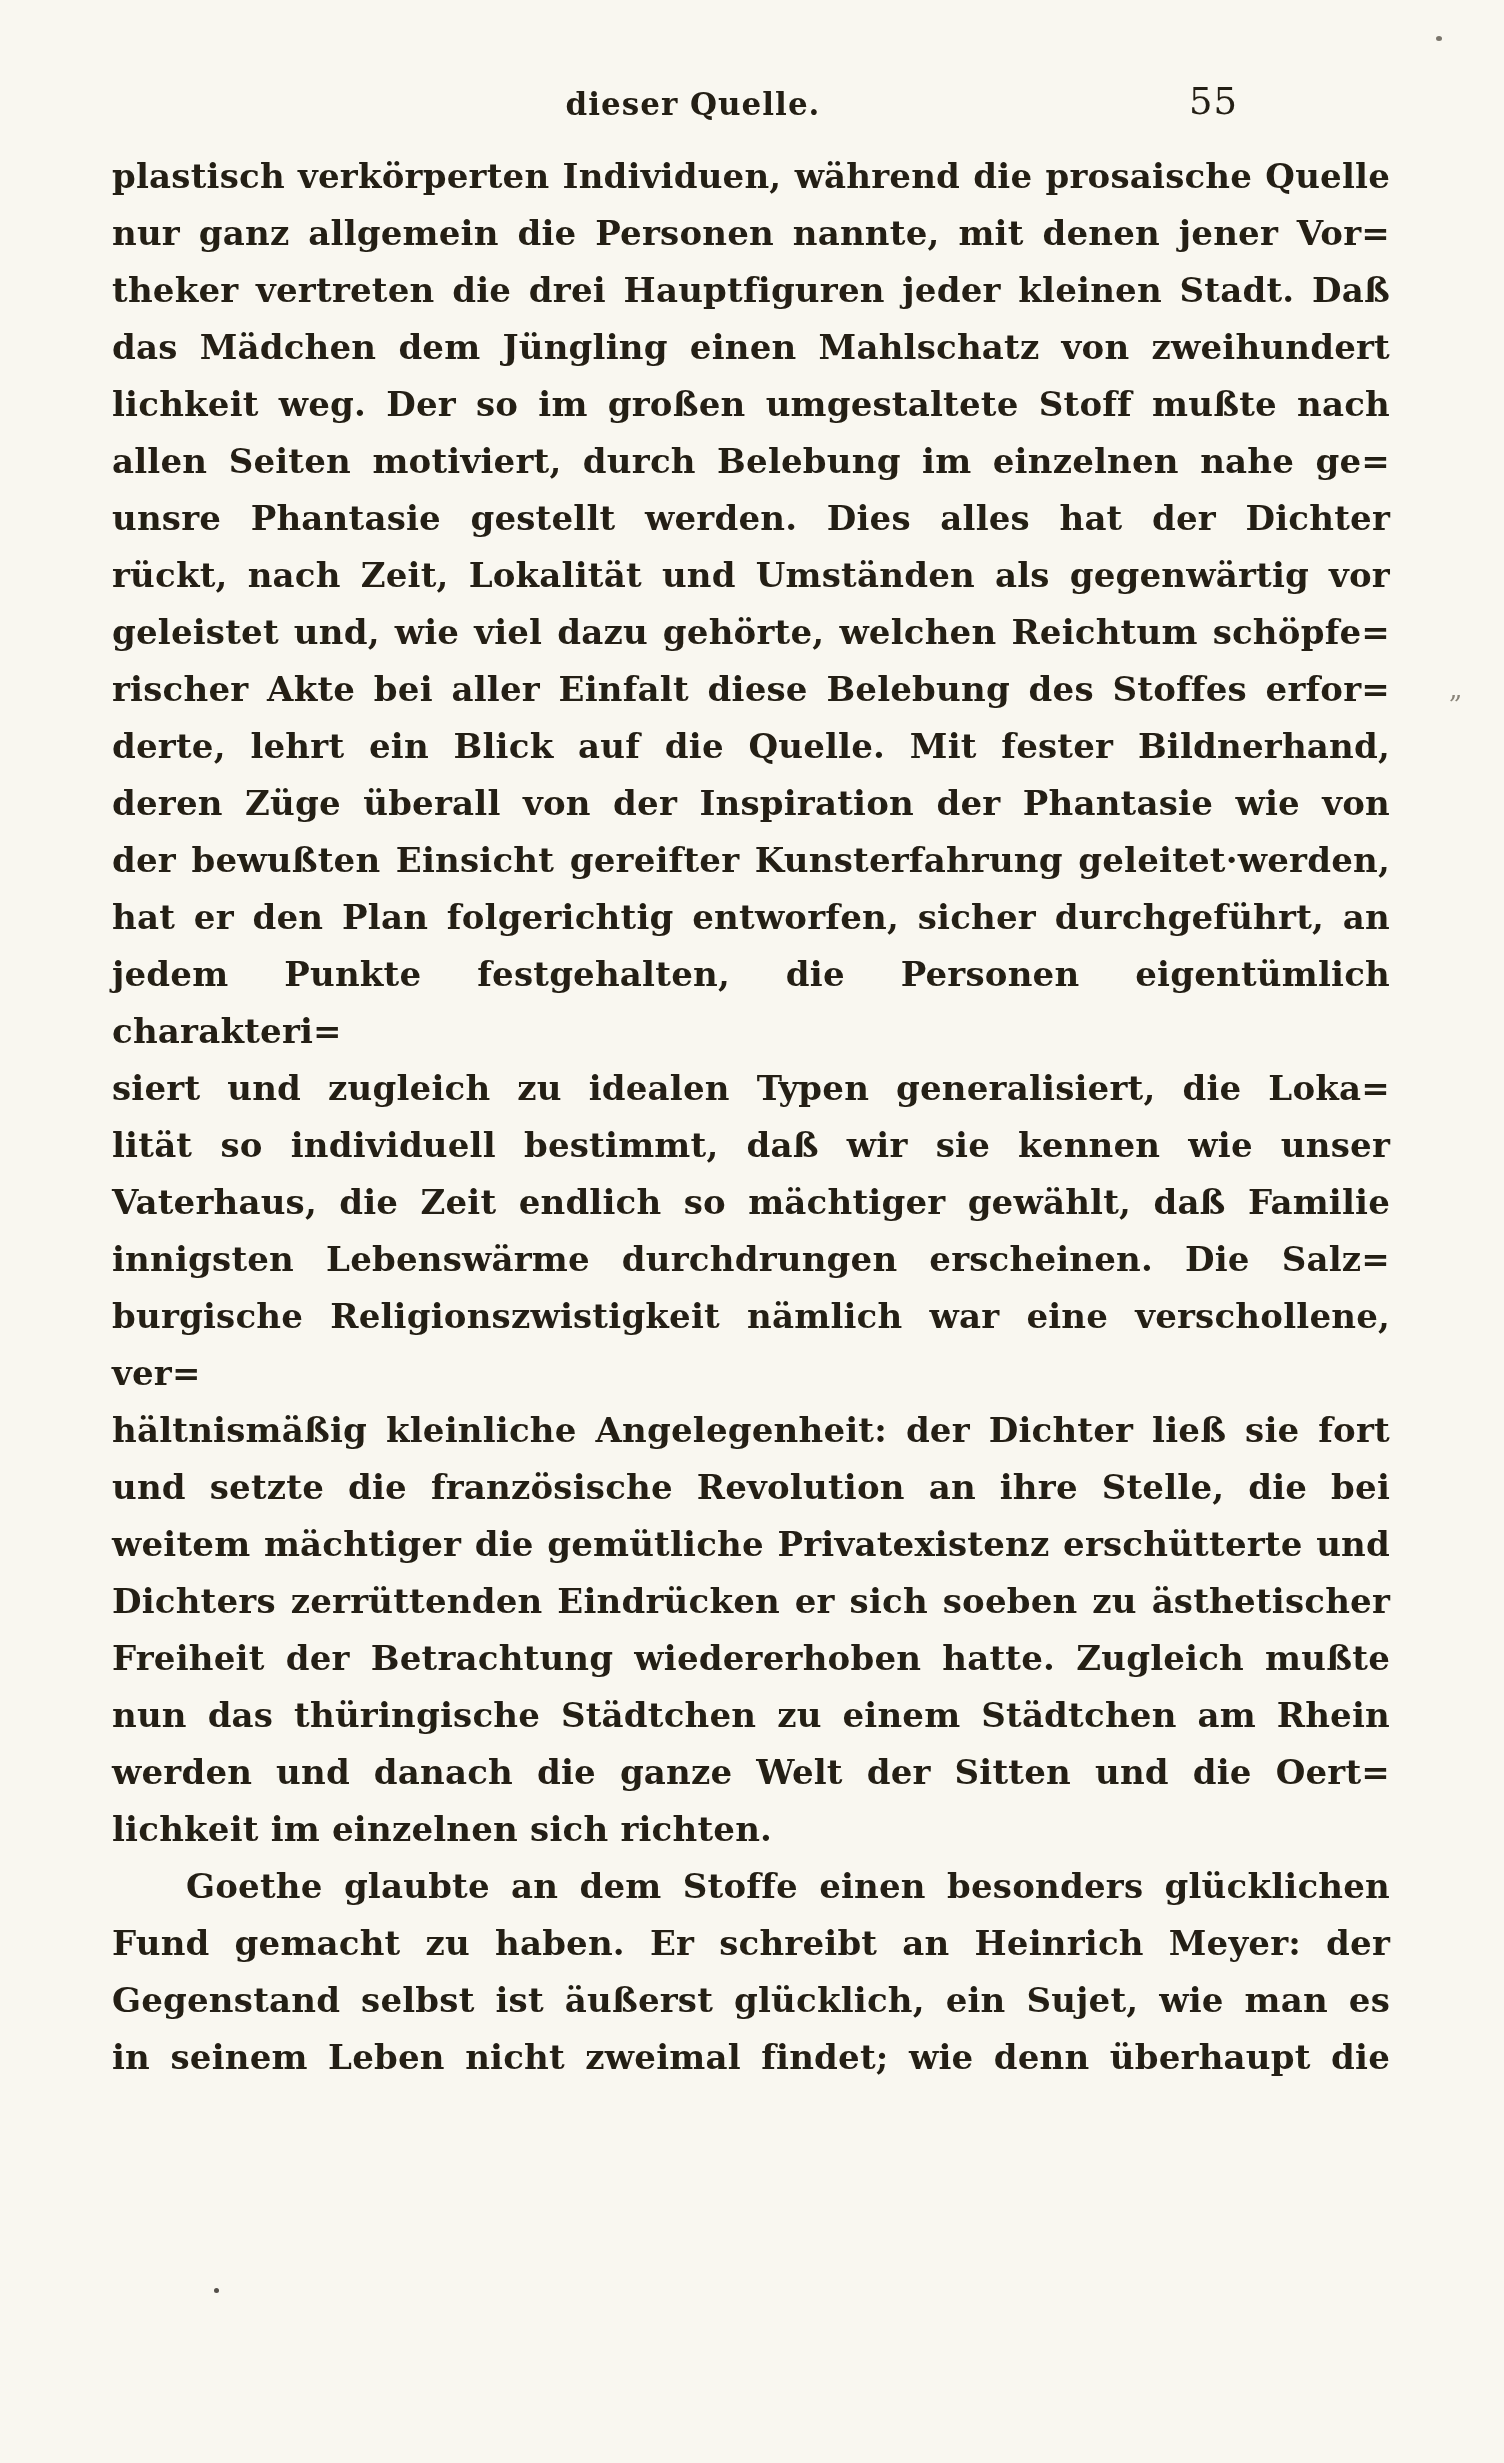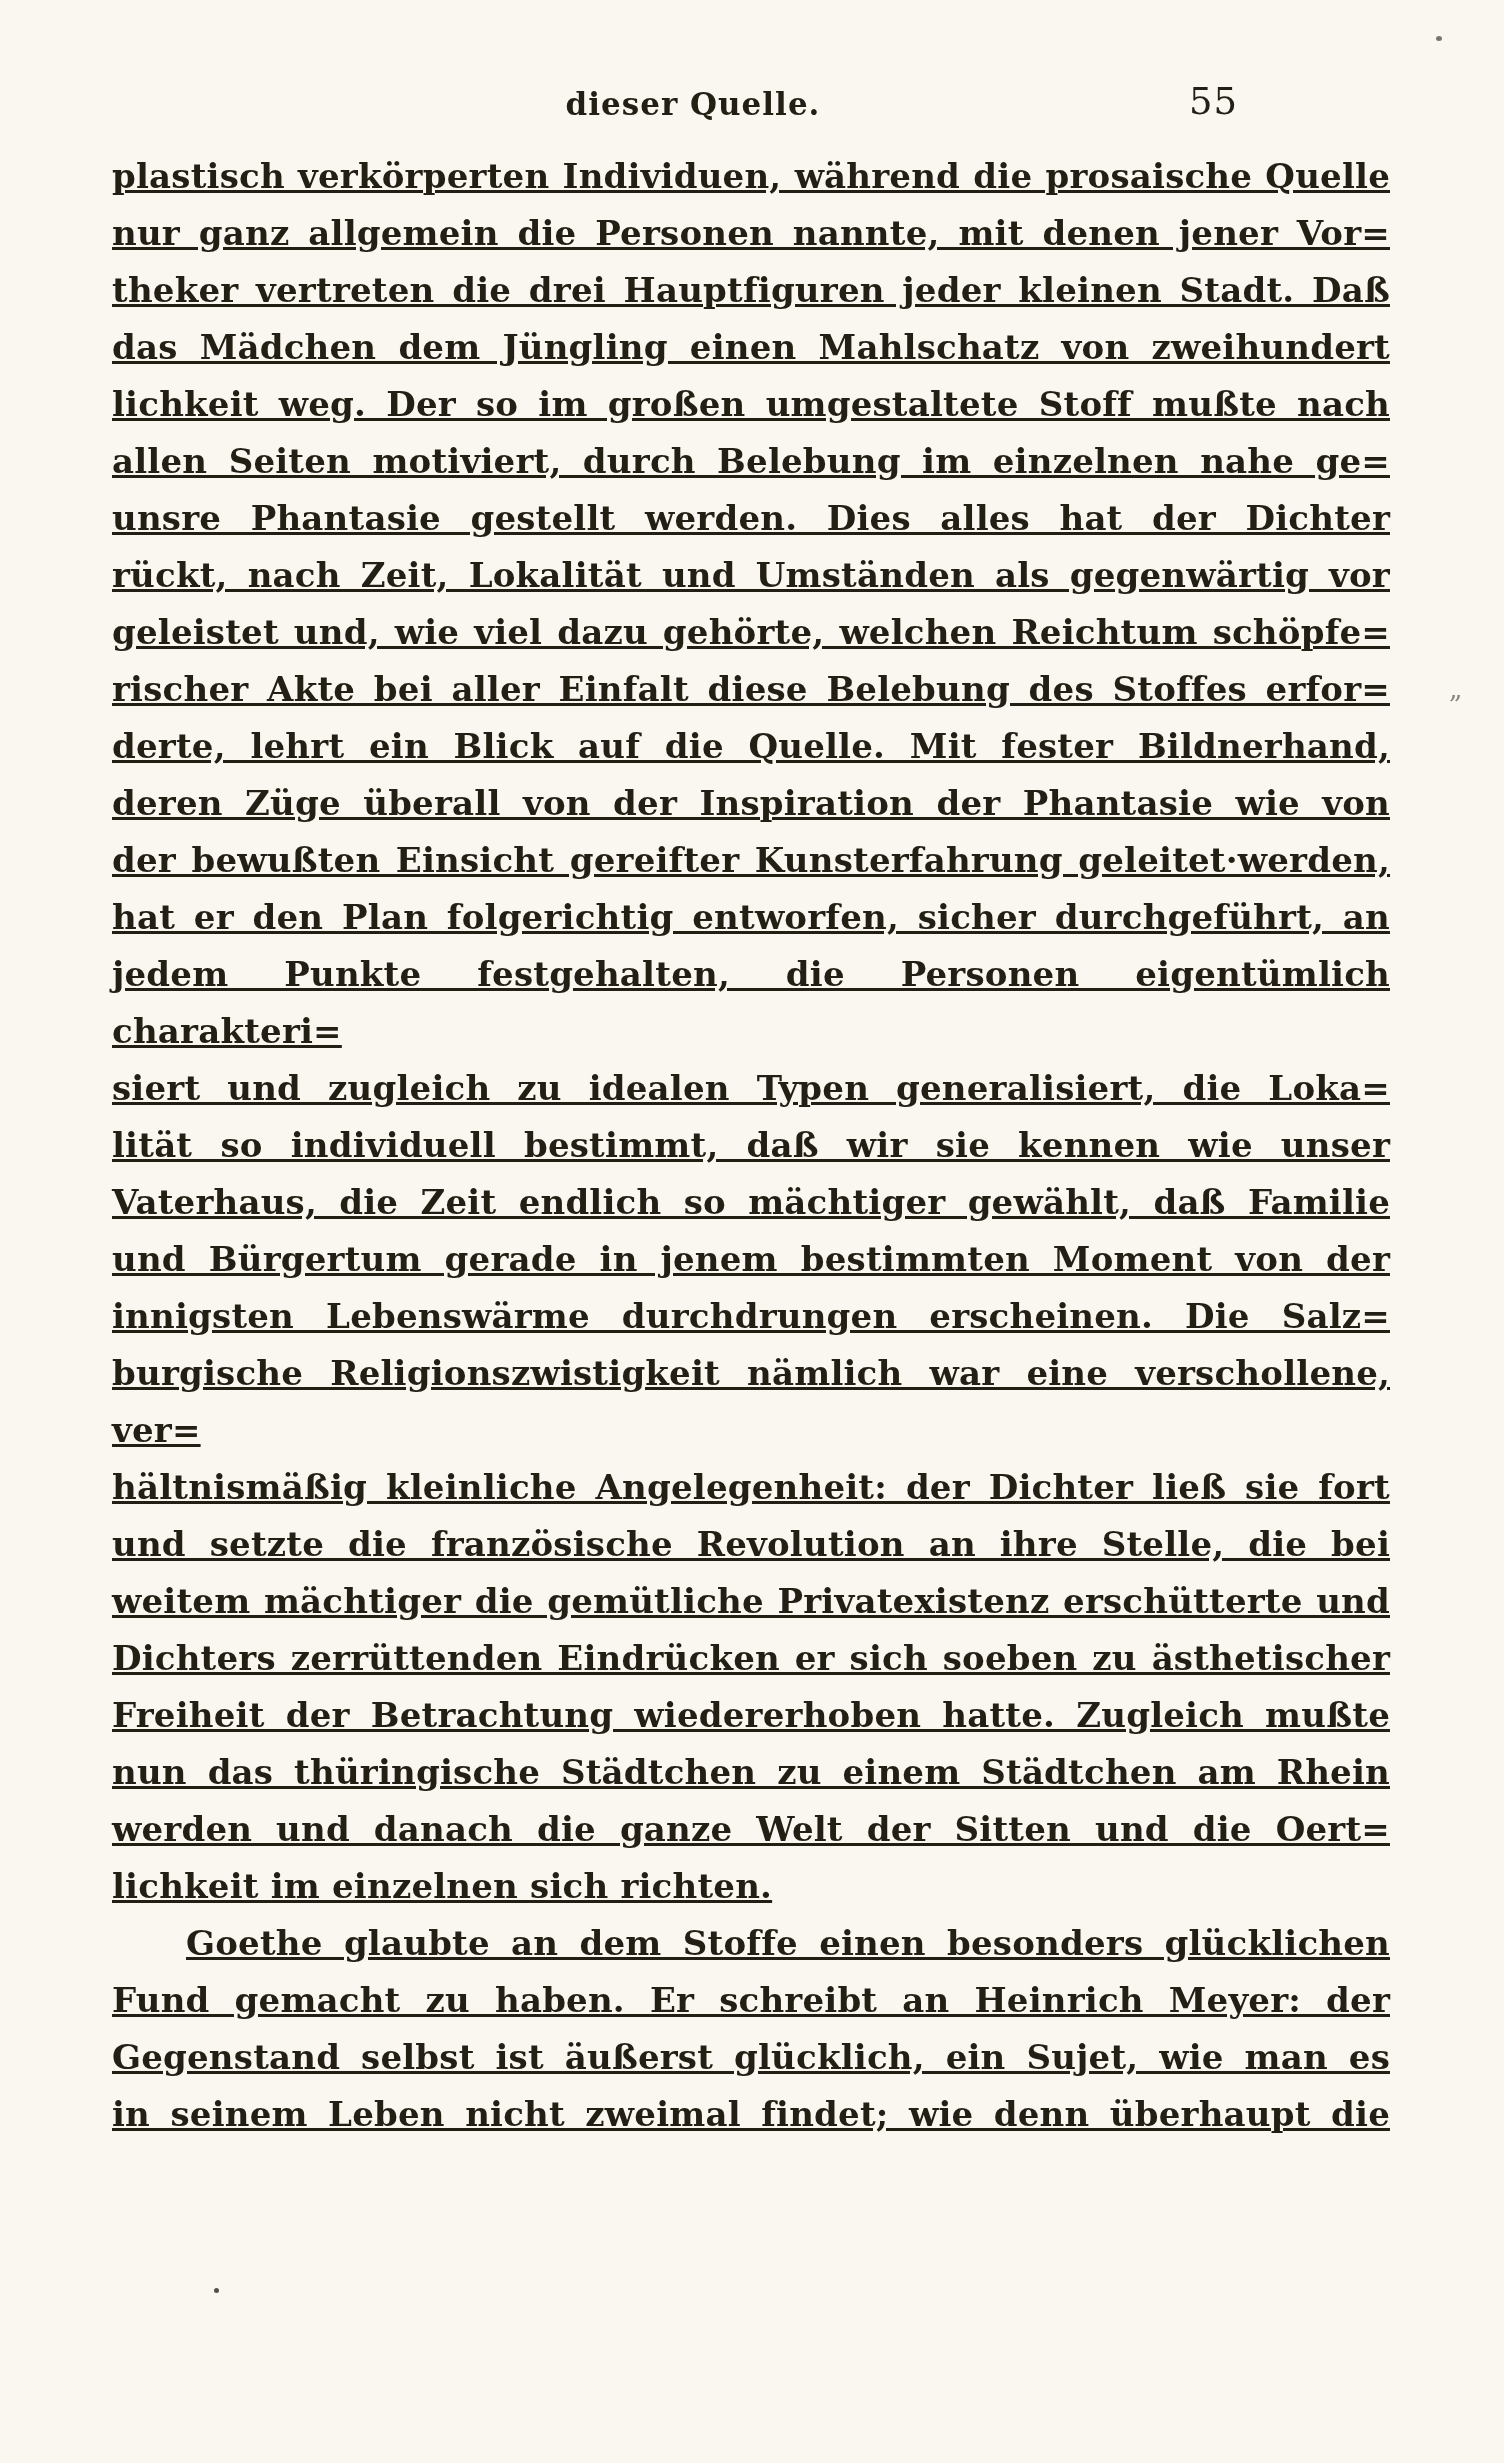--- a/index.html
+++ b/index.html
@@ -51,21 +51,20 @@
   }
   .line{
     font-size:34px;
     line-height:57px;
     font-weight:600;
     text-align:justify;
     text-align-last:justify;
     -moz-text-align-last:justify;
     white-space:normal;
     letter-spacing:0.2px;
-    text-decoration:underline;
   }
   .line.para-end{
     text-align-last:left;
     -moz-text-align-last:left;
   }
   .line.indent{
     text-indent:74px;
   }
   
   .speck{
@@ -104,21 +103,20 @@
       <div class="line">geleistet und, wie viel dazu gehörte, welchen Reichtum schöpfe=</div>
       <div class="line">rischer Akte bei aller Einfalt diese Belebung des Stoffes erfor=</div>
       <div class="line">derte, lehrt ein Blick auf die Quelle. Mit fester Bildnerhand,</div>
       <div class="line">deren Züge überall von der Inspiration der Phantasie wie von</div>
       <div class="line">der bewußten Einsicht gereifter Kunsterfahrung geleitet·werden,</div>
       <div class="line">hat er den Plan folgerichtig entworfen, sicher durchgeführt, an</div>
       <div class="line">jedem Punkte festgehalten, die Personen eigentümlich charakteri=</div>
       <div class="line">siert und zugleich zu idealen Typen generalisiert, die Loka=</div>
       <div class="line">lität so individuell bestimmt, daß wir sie kennen wie unser</div>
       <div class="line">Vaterhaus, die Zeit endlich so mächtiger gewählt, daß Familie</div>
-      <div class="line">und Bürgertum gerade in jenem bestimmten Moment von der</div>
       <div class="line">innigsten Lebenswärme durchdrungen erscheinen. Die Salz=</div>
       <div class="line">burgische Religionszwistigkeit nämlich war eine verschollene, ver=</div>
       <div class="line">hältnismäßig kleinliche Angelegenheit: der Dichter ließ sie fort</div>
       <div class="line">und setzte die französische Revolution an ihre Stelle, die bei</div>
       <div class="line">weitem mächtiger die gemütliche Privatexistenz erschütterte und</div>
       <div class="line">Dichters zerrüttenden Eindrücken er sich soeben zu ästhetischer</div>
       <div class="line">Freiheit der Betrachtung wiedererhoben hatte. Zugleich mußte</div>
       <div class="line">nun das thüringische Städtchen zu einem Städtchen am Rhein</div>
       <div class="line">werden und danach die ganze Welt der Sitten und die Oert=</div>
       <div class="line para-end">lichkeit im einzelnen sich richten.</div>

